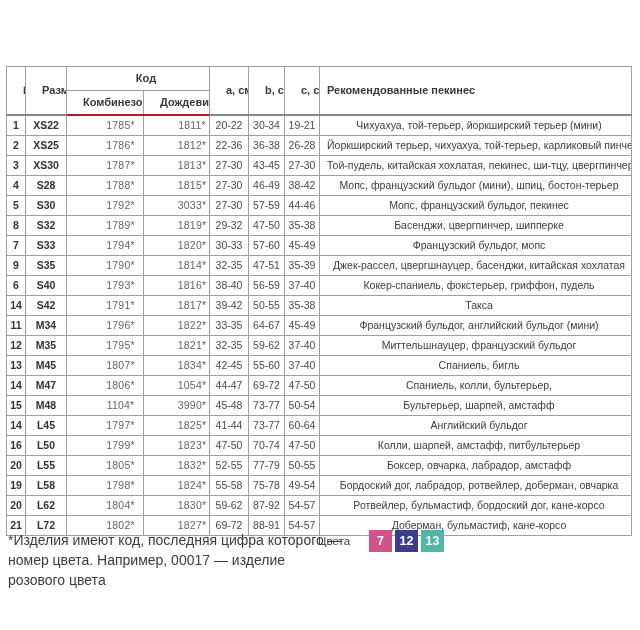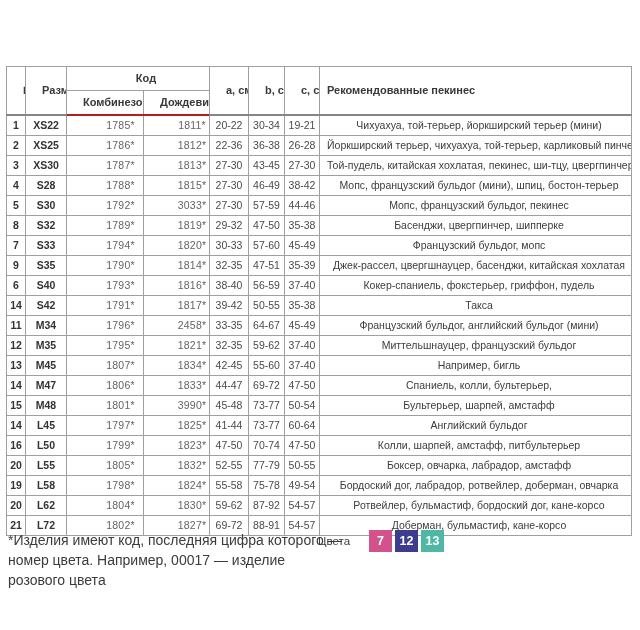--- a/index.html
+++ b/index.html
@@ -191,21 +191,21 @@
         <td class="c-code">1817*</td>
         <td class="c-meas">39-42</td>
         <td class="c-meas">50-55</td>
         <td class="c-meas">35-38</td>
         <td class="c-breeds">Такса</td>
       </tr>
       <tr>
         <td class="c-num">11</td>
         <td class="c-size">M34</td>
         <td class="c-code">1796*</td>
-        <td class="c-code">2458*</td>
+        <td class="c-code">1822*</td>
         <td class="c-meas">33-35</td>
         <td class="c-meas">64-67</td>
         <td class="c-meas">45-49</td>
         <td class="c-breeds">Французский бульдог, английский бульдог (мини)</td>
       </tr>
       <tr>
         <td class="c-num">12</td>
         <td class="c-size">M35</td>
         <td class="c-code">1795*</td>
         <td class="c-code">1821*</td>
@@ -215,36 +215,36 @@
         <td class="c-breeds">Миттельшнауцер, французский бульдог</td>
       </tr>
       <tr>
         <td class="c-num">13</td>
         <td class="c-size">M45</td>
         <td class="c-code">1807*</td>
         <td class="c-code">1834*</td>
         <td class="c-meas">42-45</td>
         <td class="c-meas">55-60</td>
         <td class="c-meas">37-40</td>
-        <td class="c-breeds">Например, бигль</td>
+        <td class="c-breeds">Спаниель, бигль</td>
       </tr>
       <tr>
         <td class="c-num">14</td>
         <td class="c-size">M47</td>
         <td class="c-code">1806*</td>
-        <td class="c-code">1833*</td>
+        <td class="c-code">1054*</td>
         <td class="c-meas">44-47</td>
         <td class="c-meas">69-72</td>
         <td class="c-meas">47-50</td>
         <td class="c-breeds">Спаниель, колли,  бультерьер,</td>
       </tr>
       <tr>
         <td class="c-num">15</td>
         <td class="c-size">M48</td>
-        <td class="c-code">1801*</td>
+        <td class="c-code">1104*</td>
         <td class="c-code">3990*</td>
         <td class="c-meas">45-48</td>
         <td class="c-meas">73-77</td>
         <td class="c-meas">50-54</td>
         <td class="c-breeds">Бультерьер, шарпей, амстафф</td>
       </tr>
       <tr>
         <td class="c-num">14</td>
         <td class="c-size">L45</td>
         <td class="c-code">1797*</td>

